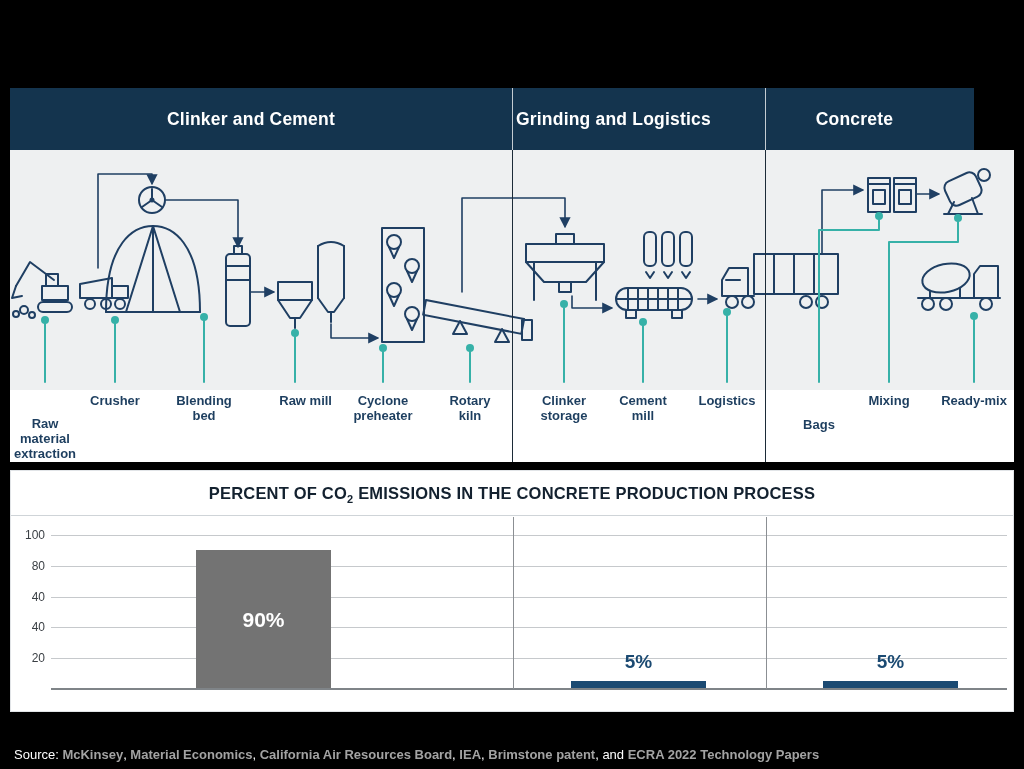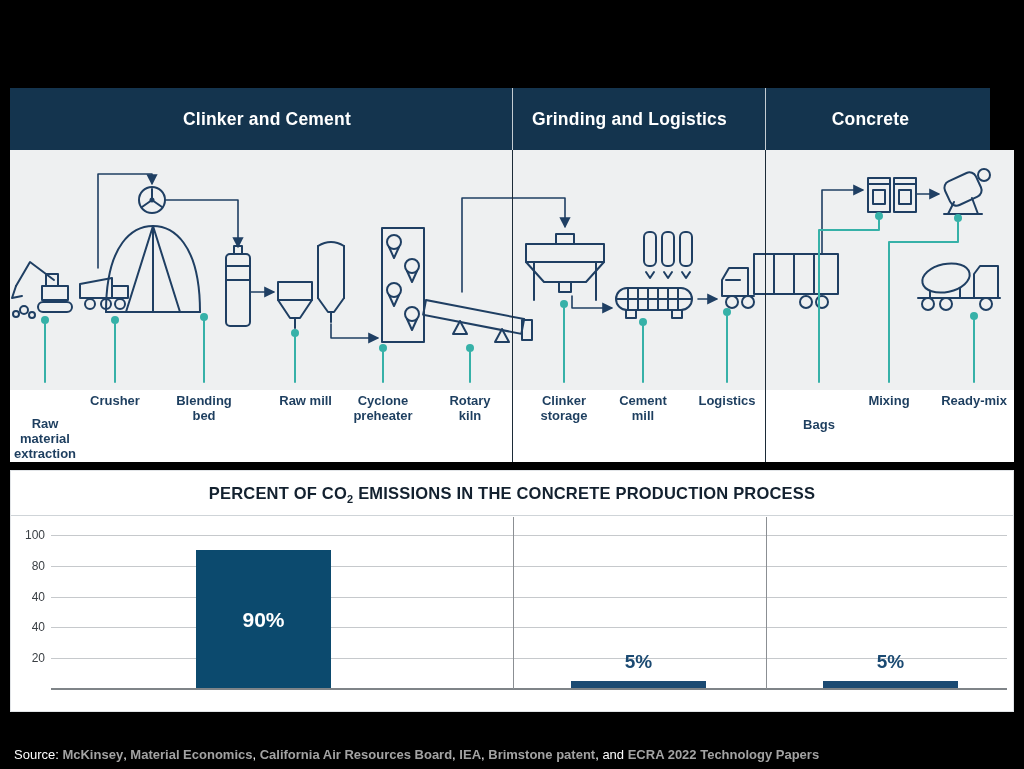--- a/index.html
+++ b/index.html
@@ -1,21 +1,21 @@
 <!DOCTYPE html>
 <html><head>
 <meta charset="utf-8">
 <style>
   html,body{margin:0;padding:0;background:#000;}
   body{width:1024px;height:769px;position:relative;font-family:"Liberation Sans","DejaVu Sans",sans-serif;overflow:hidden;}
   .stage{position:absolute;inset:0;background:#000;}
 
   
   .flow-block{position:absolute;left:10px;top:88px;width:1004px;height:374px;}
-  .flow-header{position:absolute;left:0;top:0;width:964px;height:62px;background:#14344e;display:flex;padding-left:16px;}
+  .flow-header{position:absolute;left:0;top:0;width:964px;height:62px;background:#14344e;display:flex;}
   .flow-header .sec{display:flex;align-items:center;justify-content:center;color:#fff;font-weight:bold;font-size:17.5px;letter-spacing:.2px;}
   .sec1{width:502px;} .sec2{width:253px;} .sec3{width:249px;}
   .hdr-div{position:absolute;top:0;width:1px;height:62px;background:rgba(255,255,255,.75);}
   .hdr-div.a{left:502px;} .hdr-div.b{left:755px;}
 
   .illus{position:absolute;left:0;top:62px;width:1004px;height:240px;background:#eef0f1;}
   .labels-band{position:absolute;left:0;top:302px;width:1004px;height:72px;background:#ffffff;}
   .station-label{position:absolute;top:4px;text-align:center;font-weight:bold;font-size:13px;line-height:1.15;color:#1d3e5f;}
 
   .body-div{position:absolute;top:62px;width:1px;height:312px;background:#1c2b38;}
@@ -259,21 +259,21 @@
       <span>PERCENT OF CO</span><sub>2</sub><span> EMISSIONS IN THE CONCRETE PRODUCTION PROCESS</span>
     </div>
     <div class="chart-sep"></div>
 
     <div class="plot">
         <div class="gridline" style="top: 80%;"></div>
         <div class="gridline" style="top: 60%;"></div>
         <div class="gridline" style="top: 40%;"></div>
         <div class="gridline" style="top: 20%;"></div>
         <div class="gridline" style="top: 0%;"></div>
-      <div class="bar bar-1" style="height: 90%; background: #0c4a6e;">
+      <div class="bar bar-1" style="height: 90%; background: #737373;">
         <span class="bar-label-in">90%</span>
       </div>
       <div class="bar bar-2" style="height: 5%; background: rgb(27, 74, 114);"></div>
       <div class="bar bar-3" style="height: 5%; background: rgb(27, 74, 114);"></div>
       <span class="bar-label-out out-2">5%</span>
       <span class="bar-label-out out-3">5%</span>
       <div class="baseline"></div>
     <span class="ytick" style="top: 0%;">100</span>
         <span class="ytick" style="top: 20%;">80</span>
         <span class="ytick" style="top: 40%;">40</span>

